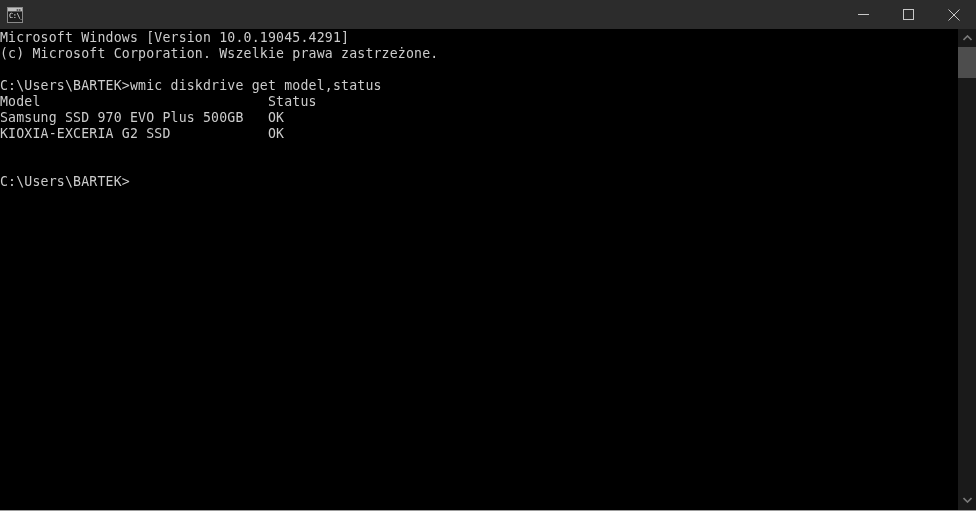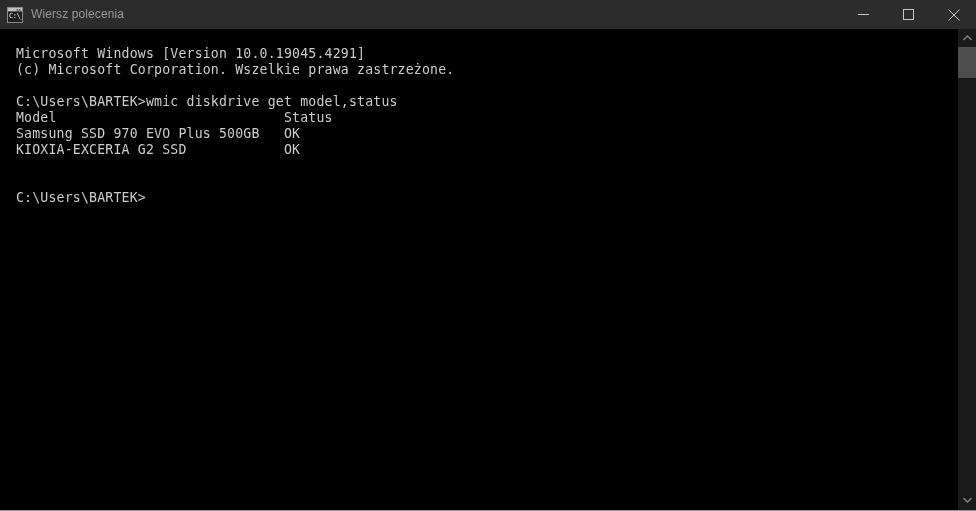--- a/index.html
+++ b/index.html
@@ -107,21 +107,21 @@
     left: 0;
     top: 29px;
     width: 958px;
     height: 481px;
     background: #000000;
     overflow: hidden;
   }
 
   #console-text {
     margin: 0;
-    padding: 16px;
+    padding: 0;
     color: #cccccc;
     font-family: "DejaVu Sans Mono", monospace;
     font-size: 13.2px;
     line-height: 16px;
     letter-spacing: 0.18px;
     white-space: pre;
     position: absolute;
     left: 0;
     top: 1px;
   }
@@ -160,21 +160,20 @@
 <body>
 
 <div id="window">
 
   <div id="titlebar">
     <div id="title-icon">
       <div class="bar"></div>
       <div class="dots">▪▪</div>
       <div class="screen">C:\_</div>
     </div>
-    <div id="title-text">Wiersz polecenia</div>
 
     <div id="window-controls">
       <div class="wc-btn">
         <svg width="11" height="11" viewBox="0 0 11 11" aria-hidden="true">
           <line x1="0" y1="5.5" x2="11" y2="5.5" stroke="#c8c8c8" stroke-width="1"></line>
         </svg>
       </div>
       <div class="wc-btn">
         <svg width="11" height="11" viewBox="0 0 11 11" aria-hidden="true">
           <rect x="0.5" y="0.5" width="10" height="10" fill="none" stroke="#c8c8c8" stroke-width="1"></rect>

